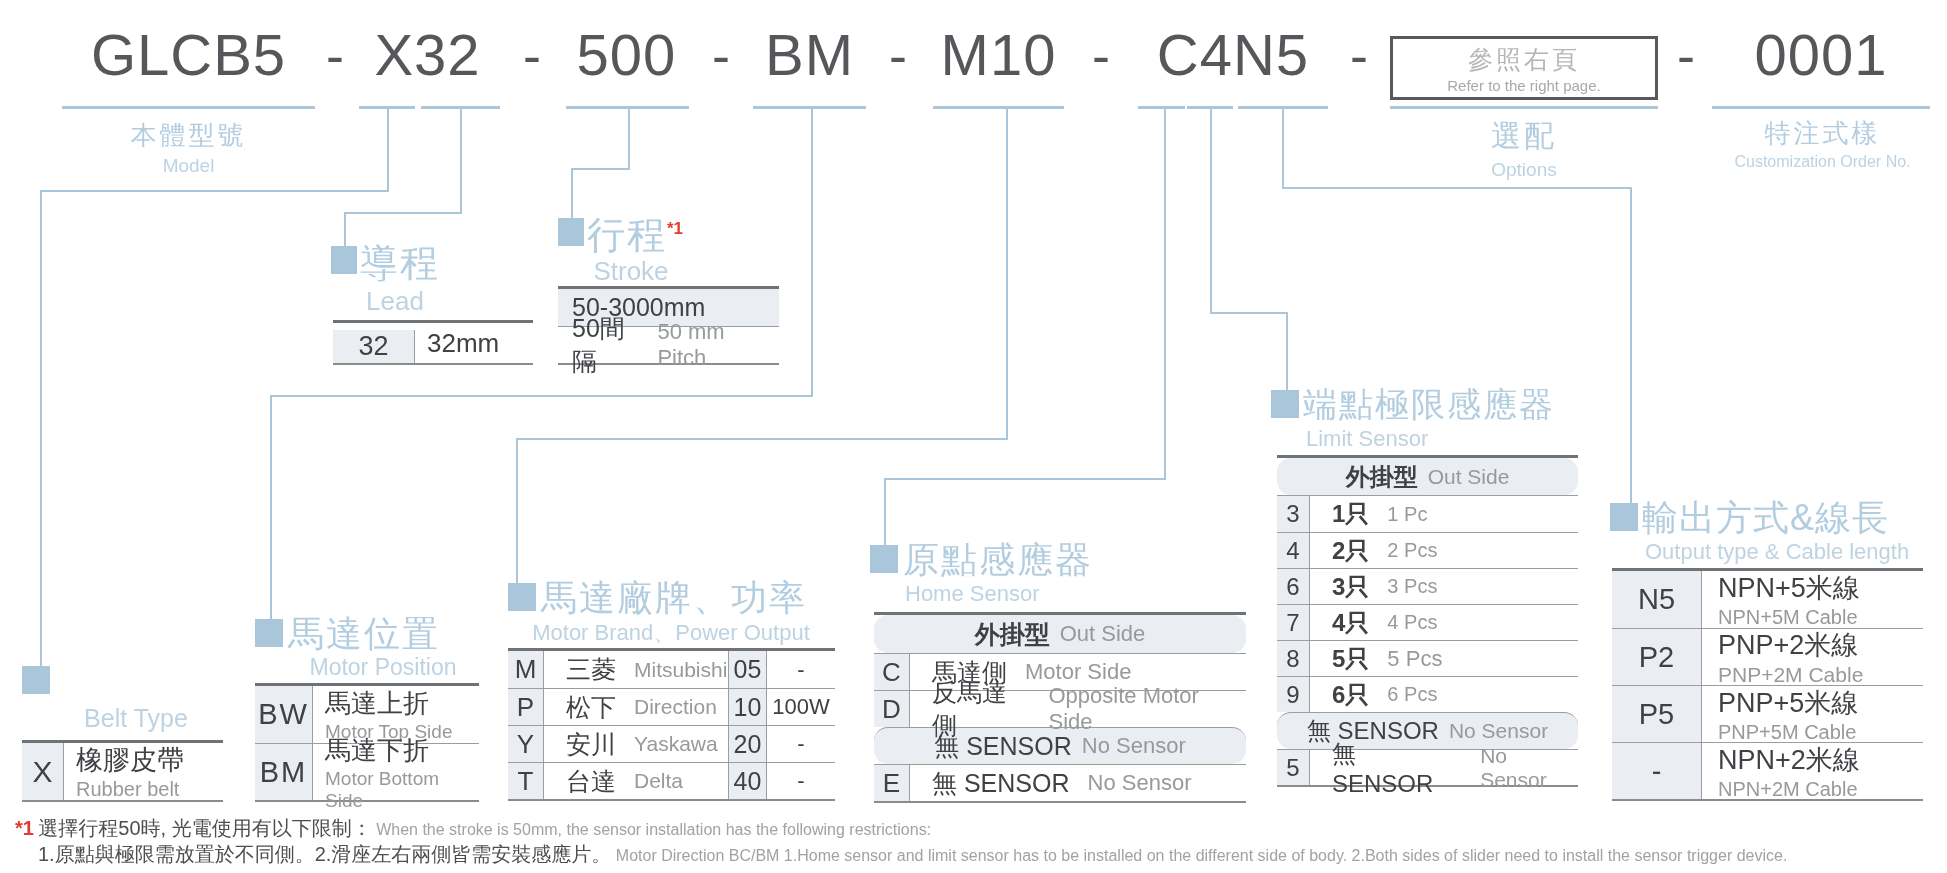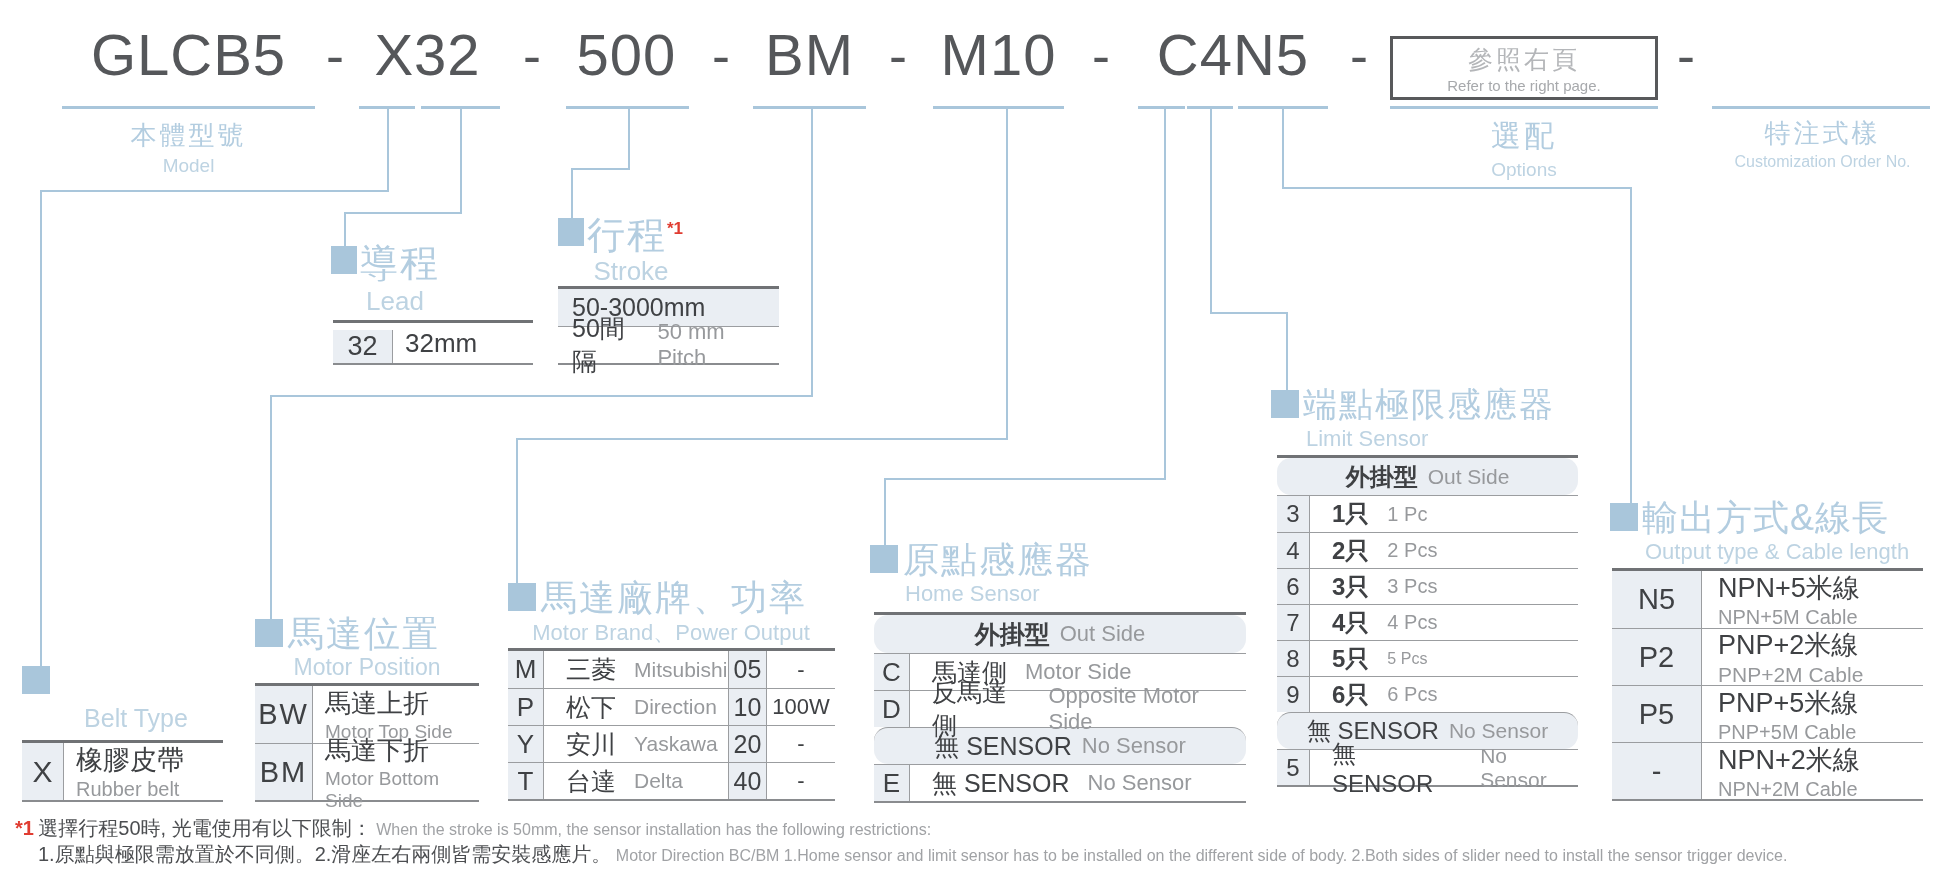--- a/index.html
+++ b/index.html
@@ -73,20 +73,21 @@
   <div class="dash" style="left:881px;width:34px;">-</div>
   <div class="seg" style="left:933px;width:131px;">M10</div>
   <div class="dash" style="left:1084px;width:34px;">-</div>
   <div class="seg" style="left:1138px;width:190px;">C4N5</div>
   <div class="dash" style="left:1342px;width:34px;">-</div>
   <div class="optbox">
     <div class="zh">參照右頁</div>
     <div class="en">Refer to the right page.</div>
   </div>
   <div class="dash" style="left:1669px;width:34px;">-</div>
+  <div class="seg" style="left:1712px;width:218px;">0001</div>
 
   <div class="tick" style="left:62px;width:253px;"></div>
   <div class="tick" style="left:359px;width:56px;"></div>
   <div class="tick" style="left:421px;width:79px;"></div>
   <div class="tick" style="left:566px;width:123px;"></div>
   <div class="tick" style="left:753px;width:113px;"></div>
   <div class="tick" style="left:933px;width:131px;"></div>
   <div class="tick" style="left:1138px;width:47px;"></div>
   <div class="tick" style="left:1187px;width:46px;"></div>
   <div class="tick" style="left:1238px;width:90px;"></div>
@@ -148,21 +149,21 @@
         <div class="en-val" style="font-size:20px;">Rubber belt</div>
       </div>
     </div>
   </div>
 
   <div class="sq" style="left:331px;top:246px;width:26px;"></div>
   <div class="sec-zh" style="left:360px;top:238px;font-size:38px;">導程</div>
   <div class="sec-en" style="left:340px;top:286px;width:110px;text-align:center;font-size:26px;">Lead</div>
   <div class="tbl" style="left:333px;top:320px;width:200px;">
     <div class="trow" style="height:40px;">
-      <div class="code-cell" style="width:60px;font-size:27px;margin-top:7px;">32</div>
+      <div class="code-cell" style="width:82px;font-size:27px;margin-top:7px;">32</div>
       <div class="val-cell">
         <div class="zh-val" style="font-size:26px;">32mm</div>
       </div>
     </div>
   </div>
 
   <div class="sq" style="left:558px;top:218px;width:26px;"></div>
   <div class="sec-zh" style="left:587px;top:210px;font-size:38px;"><span>行程</span><span class="sup">*1</span></div>
   <div class="sec-en" style="left:566px;top:256px;width:130px;text-align:center;font-size:26px;">Stroke</div>
   <div class="tbl" style="left:558px;top:286px;width:221px;">
@@ -174,21 +175,21 @@
     <div class="trow" style="height:37px;">
       <div class="val-inline" style="padding-left:14px;gap:8px;">
         <span class="zh-val" style="font-size:25px;">50間隔</span>
         <span class="en-val" style="font-size:22px;">50 mm Pitch</span>
       </div>
     </div>
   </div>
 
   <div class="sq" style="left:255px;top:619px;"></div>
   <div class="sec-zh" style="left:288px;top:610px;font-size:36px;">馬達位置</div>
-  <div class="sec-en" style="left:262px;top:654px;width:210px;text-align:center;font-size:23px;">Motor Position</div>
+  <div class="sec-en" style="left:278px;top:654px;width:210px;text-align:center;font-size:23px;">Motor Position</div>
   <div class="tbl" style="left:255px;top:683px;width:224px;">
     <div class="trow" style="height:57px;">
       <div class="code-cell" style="width:58px;font-size:29px;letter-spacing:2px;">BW</div>
       <div class="val-cell">
         <div class="zh-val" style="font-size:26px;">馬達上折</div>
         <div class="en-val" style="font-size:19px;">Motor Top Side</div>
       </div>
     </div>
     <div class="trow" style="height:57px;">
       <div class="code-cell" style="width:58px;font-size:29px;letter-spacing:2px;">BM</div>
@@ -317,21 +318,21 @@
       <div class="code-cell" style="width:33px;font-size:24px;">7</div>
       <div class="val-inline">
         <span class="zh-val" style="font-size:24px;font-weight:700;">4只</span>
         <span class="en-val" style="font-size:20px;">4 Pcs</span>
       </div>
     </div>
     <div class="trow" style="height:36px;">
       <div class="code-cell" style="width:33px;font-size:24px;">8</div>
       <div class="val-inline">
         <span class="zh-val" style="font-size:24px;font-weight:700;">5只</span>
-        <span class="en-val" style="font-size:16px;">5 Pcs</span>
+        <span class="en-val" style="font-size:22px;">5 Pcs</span>
       </div>
     </div>
     <div class="trow" style="height:36px;">
       <div class="code-cell" style="width:33px;font-size:24px;">9</div>
       <div class="val-inline">
         <span class="zh-val" style="font-size:24px;font-weight:700;">6只</span>
         <span class="en-val" style="font-size:20px;">6 Pcs</span>
       </div>
     </div>
     <div class="trow group-row" style="height:37px;">

